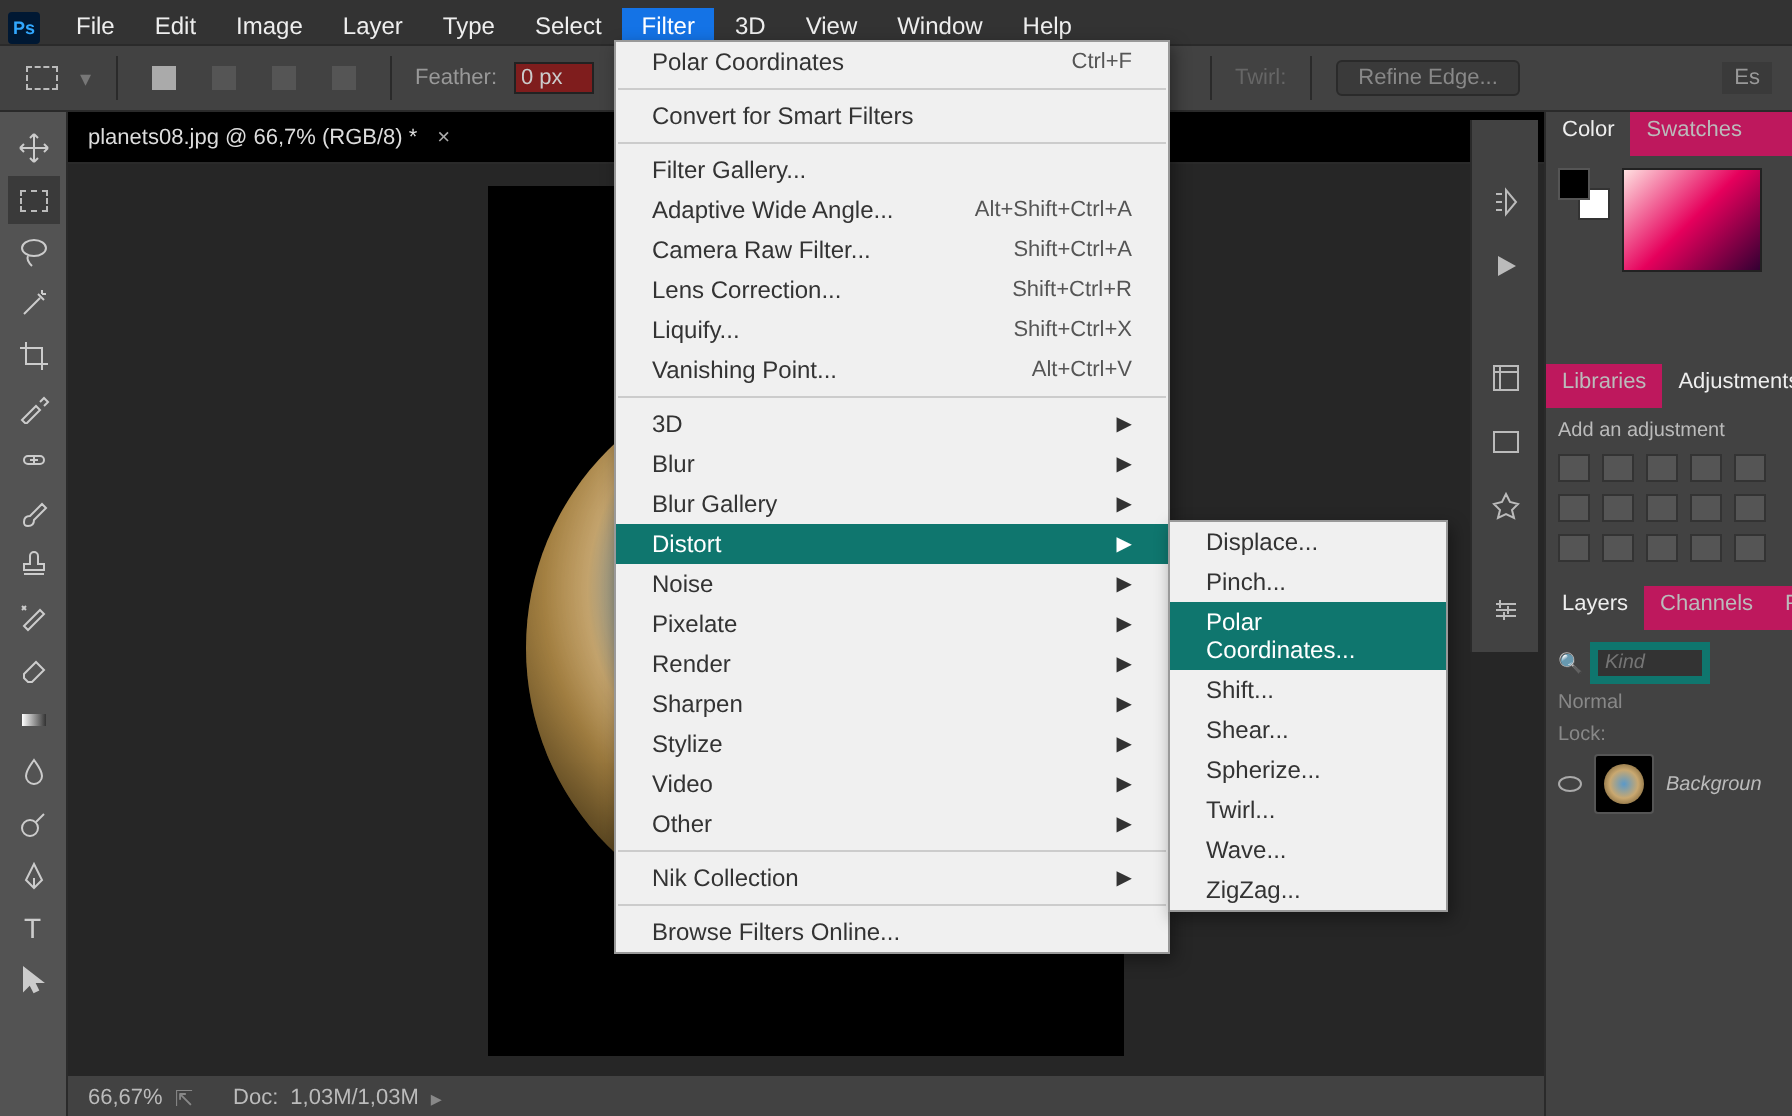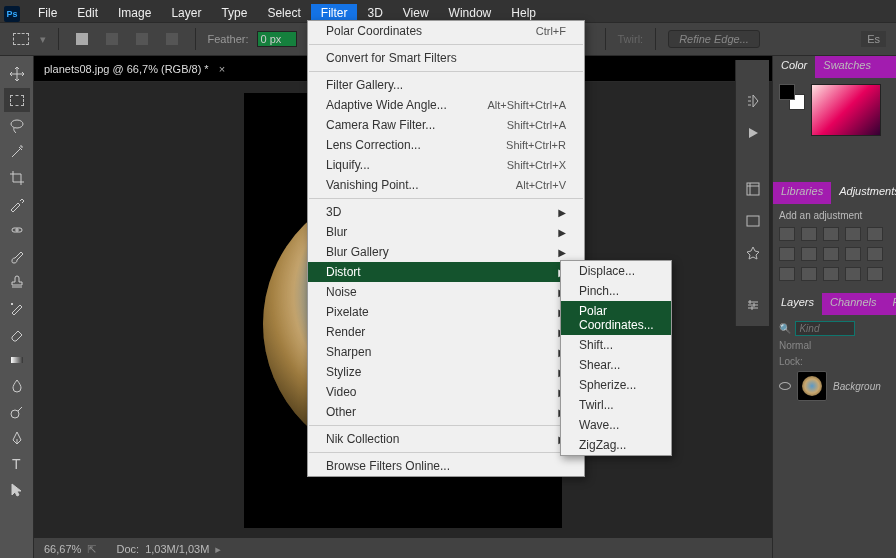--- a/index.html
+++ b/index.html
@@ -8,68 +8,68 @@
 .menubar { background: #333; height: 22px; display: flex; align-items: flex-end; padding-left: 4px; }
 .ps-logo { width: 16px; height: 16px; background: #001833; color: #31a8ff; font-size: 9px; font-weight: bold; display: flex; align-items: center; justify-content: center; margin-right: 8px; border-radius: 2px; }
 .menu-item { padding: 2px 10px; color: #eee; cursor: default; font-size: 12px; }
 .menu-item.active { background: #1473e6; color: #fff; }
 
 .optbar { background: #424242; height: 34px; border-top: 1px solid #2a2a2a; border-bottom: 1px solid #2a2a2a; display: flex; align-items: center; padding: 0 10px; gap: 8px; color: #999; font-size: 11px; }
 .tool-icon { width: 22px; height: 22px; display: inline-flex; align-items: center; justify-content: center; }
 .sel-box { width: 16px; height: 12px; border: 1px dashed #bbb; }
 .sel-sq { width: 12px; height: 12px; background: #aaa; }
 .sel-sq.dark { background: #555; }
-.feather-in { background: #15803d; border: 1px solid #222; color: #ccc; width: 40px; padding: 1px 3px; font-size: 11px; }
+.feather-in { background: #7f1d1d; border: 1px solid #222; color: #ccc; width: 40px; padding: 1px 3px; font-size: 11px; }
 .optbar .divider { width: 1px; height: 22px; background: #2a2a2a; margin: 0 4px; }
-.refine { background: #3a3a3a; border: 1px solid #2a2a2a; padding: 2px 10px; color: #888; font-size: 11px; border-radius: 3px; font-style: italic; }
+.refine { background: #3a3a3a; border: 1px solid #2a2a2a; padding: 2px 10px; color: #888; font-size: 11px; border-radius: 3px; }
 
 .main { display: flex; height: 504px; }
 .toolbox { width: 34px; background: #535353; border-right: 1px solid #2a2a2a; padding-top: 6px; }
 .tool { width: 26px; height: 24px; margin: 0 auto 2px; display: flex; align-items: center; justify-content: center; color: #ccc; }
 .tool.active { background: #3a3a3a; }
 .tool svg { width: 16px; height: 16px; }
 
 .canvas-area { flex: 1; background: #333; position: relative; }
 .doc-tab { background: #000000; height: 26px; display: flex; align-items: center; padding: 0 10px; font-size: 11px; color: #ddd; border-bottom: 1px solid #2a2a2a; }
 .doc-tab .x { margin-left: 10px; color: #aaa; }
 .canvas { background: #262626; height: 456px; position: relative; display: flex; align-items: center; justify-content: center; }
 .image { width: 318px; height: 435px; background: #000; position: relative; overflow: hidden; }
 .planet { position: absolute; left: 50%; top: 50%; width: 280px; height: 280px; border-radius: 50%; transform: translate(-50%, -45%);
   background: radial-gradient(circle at 50% 40%, #5a99c9 0%, #3a7db5 30%, #c9a870 50%, #b8904a 60%, #9a7838 75%, #5a4520 100%);
   box-shadow: inset -20px -30px 60px rgba(0,0,0,0.6); }
 .status { background: #424242; height: 22px; display: flex; align-items: center; padding: 0 10px; font-size: 11px; color: #bbb; gap: 6px; }
 .status .sep { color: #666; margin: 0 4px; }
 
 .right { width: 124px; background: #424242; border-left: 1px solid #2a2a2a; }
-.rtabs { height: 22px; display: flex; background: #a21caf; font-style: italic; }
+.rtabs { height: 22px; display: flex; background: #be185d; }
 .rtab { padding: 3px 8px; font-size: 11px; color: #bbb; }
 .rtab.act { background: #424242; color: #eee; }
 .rpanel { padding: 6px; font-size: 10px; color: #bbb; }
 .swatch-prev { width: 26px; height: 26px; position: relative; }
 .swatch-prev .bg { position: absolute; right: 0; bottom: 0; width: 16px; height: 16px; background: #fff; border: 1px solid #333; }
 .swatch-prev .fg { position: absolute; left: 0; top: 0; width: 16px; height: 16px; background: #000; border: 1px solid #555; }
 .color-grad { width: 70px; height: 52px; background: linear-gradient(135deg, #ffe0e0, #e6005c, #330033); border: 1px solid #222; margin-left: 6px; }
 .icons-row { display: flex; flex-wrap: wrap; gap: 6px; margin-top: 6px; }
 .icons-row .ic { width: 16px; height: 14px; background: #555; border: 1px solid #333; }
 .layer-row { display: flex; align-items: center; gap: 6px; padding: 4px 0; }
 .eye { width: 12px; height: 8px; border: 1px solid #aaa; border-radius: 50%; }
 .thumb { width: 30px; height: 30px; background: #000; border: 1px solid #555; border-radius: 2px; display:flex;align-items:center;justify-content:center; }
 .thumb .circ { width: 20px; height: 20px; border-radius: 50%; background: radial-gradient(#5a99c9,#c9a870,#5a4520); }
-.kind-in { background: #333; border: 1px solid #0f766e; color: #888; width: 60px; font-size: 10px; padding: 1px 3px; font-style: italic; }
+.kind-in { background: #333; border: 4px solid #0f766e; color: #888; width: 60px; font-size: 10px; padding: 1px 3px; font-style: italic; }
 
 .side-icons { position: absolute; right: 127px; top: 60px; width: 34px; background: #424242; border-left: 1px solid #2a2a2a; padding-top: 24px; }
 .side-icons .si { width: 22px; height: 22px; margin: 6px auto 10px; color: #bbb; display:flex;align-items:center;justify-content:center; }
 .side-icons .si svg { width: 16px; height: 16px; }
 
 
 .menu-dd { position: absolute; background: #f0f0f0; color: #333; font-size: 12px; box-shadow: 2px 3px 8px rgba(0,0,0,0.4); border: 1px solid #999; }
 .menu-dd.main-dd { left: 307px; top: 20px; width: 278px; }
-.menu-dd.sub-dd { left: 560px; top: 260px; width: 112px; }
+.menu-dd.sub-dd { left: 584px; top: 260px; width: 140px; }
 .dd-item { padding: 3px 18px; display: flex; justify-content: space-between; align-items: center; cursor: default; }
-.dd-item.hl { background: #14532d; color: #fff; }
+.dd-item.hl { background: #0f766e; color: #fff; }
 .dd-sep { height: 1px; background: #ccc; margin: 3px 1px; }
 .dd-item .arr { font-size: 10px; }
 .dd-item .sc { color: #555; font-size: 11px; }
 </style>
 </head>
 <body>
 
 <div class="menubar">
   <div class="ps-logo">Ps</div>
   <div class="menu-item">File</div>

